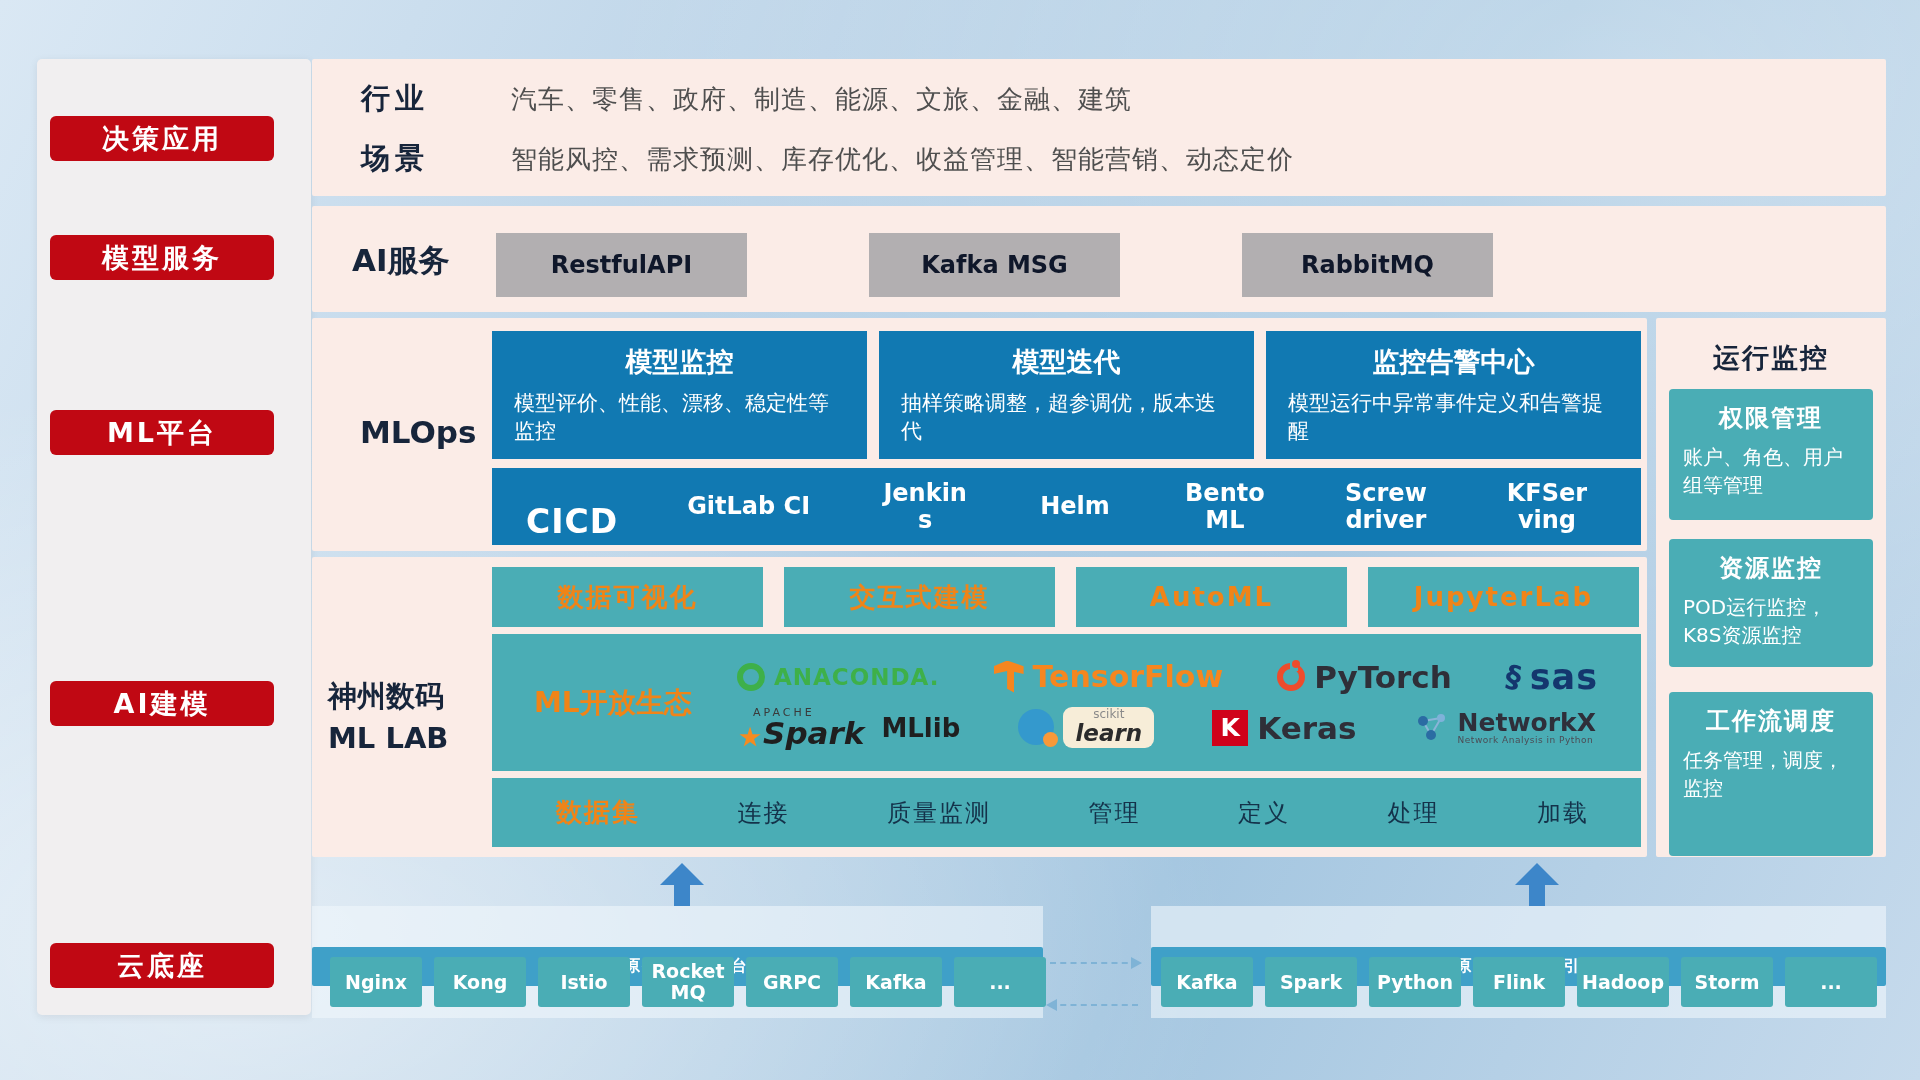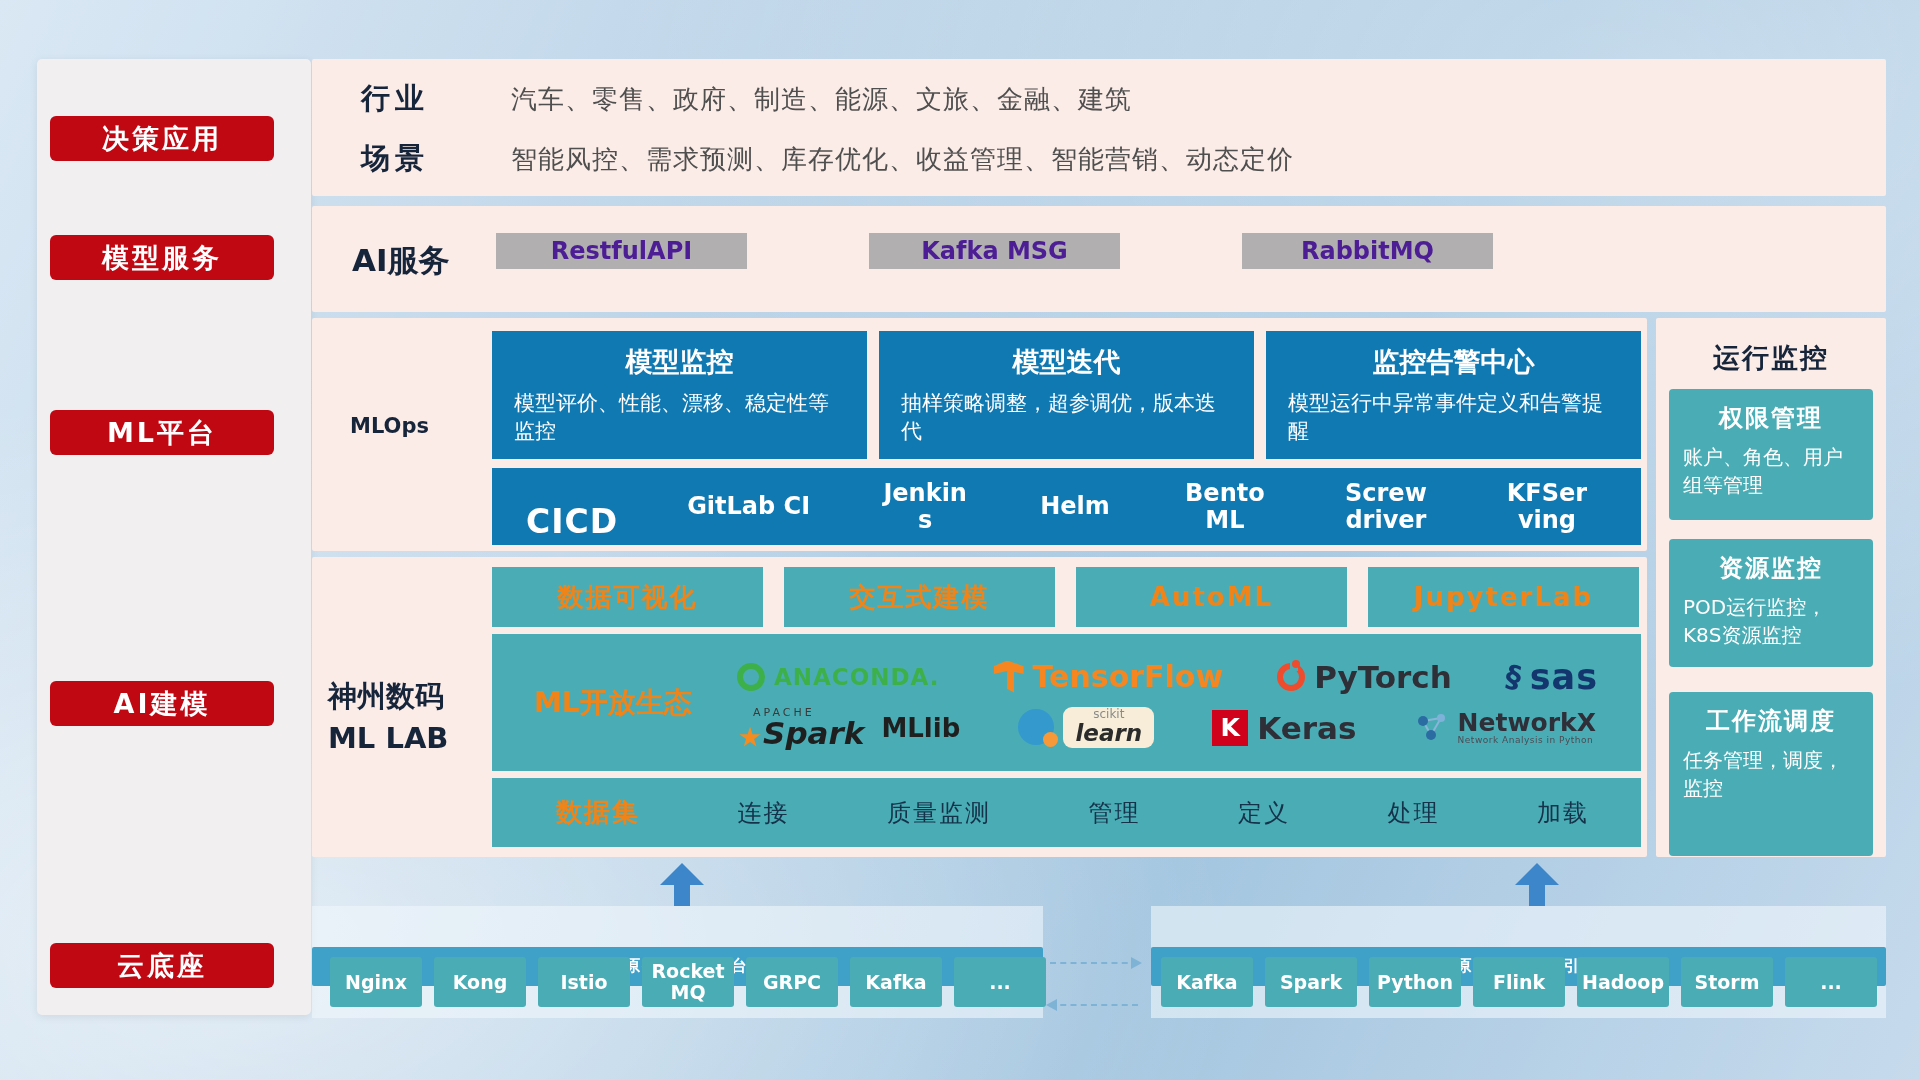--- a/index.html
+++ b/index.html
@@ -38,26 +38,26 @@
 
   
   .industry-row { position:absolute; left:49px; display:flex; align-items:center; height:40px; }
   .industry-label { width:150px; font-size:29px; font-weight:bold; color:#17253b; letter-spacing:5px; }
   .industry-text { font-size:26px; color:#4f4f4f; letter-spacing:1px; }
 
   
   .ai-label { position:absolute; left:40px; top:34px; font-size:31px; }
   .ai-buttons { position:absolute; left:184px; top:27px; display:flex; gap:122px; }
   .gray-btn {
-    width:251px; height:36px; background:#b2afb1; color:#4c1d95;
+    width:251px; height:64px; background:#b2afb1; color:#0f172a;
     font-size:24px; font-weight:bold; display:flex; align-items:center; justify-content:center;
   }
 
   
-  .mlops-label { position:absolute; left:38px; top:96px; font-size:21px; }
+  .mlops-label { position:absolute; left:48px; top:96px; font-size:31px; }
   .mlops-cards { position:absolute; left:180px; top:13px; display:flex; gap:12px; }
   .blue-card { width:375px; height:128px; background:#1179b2; color:#fff; padding:13px 22px 8px; }
   .blue-card .bc-title { text-align:center; font-size:27px; font-weight:bold; margin-bottom:9px; }
   .blue-card .bc-desc { font-size:21px; line-height:1.35; }
   .cicd-bar {
     position:absolute; left:180px; top:150px; width:1149px; height:77px; background:#1179b2;
     display:flex; align-items:center; justify-content:space-between; color:#fff; padding:0 48px 0 34px;
   }
   .cicd-title { font-size:33px; font-weight:bold; letter-spacing:1px;margin-top:30px; }
   .cicd-item { font-size:24px; font-weight:bold; text-align:center; line-height:1.12; }

